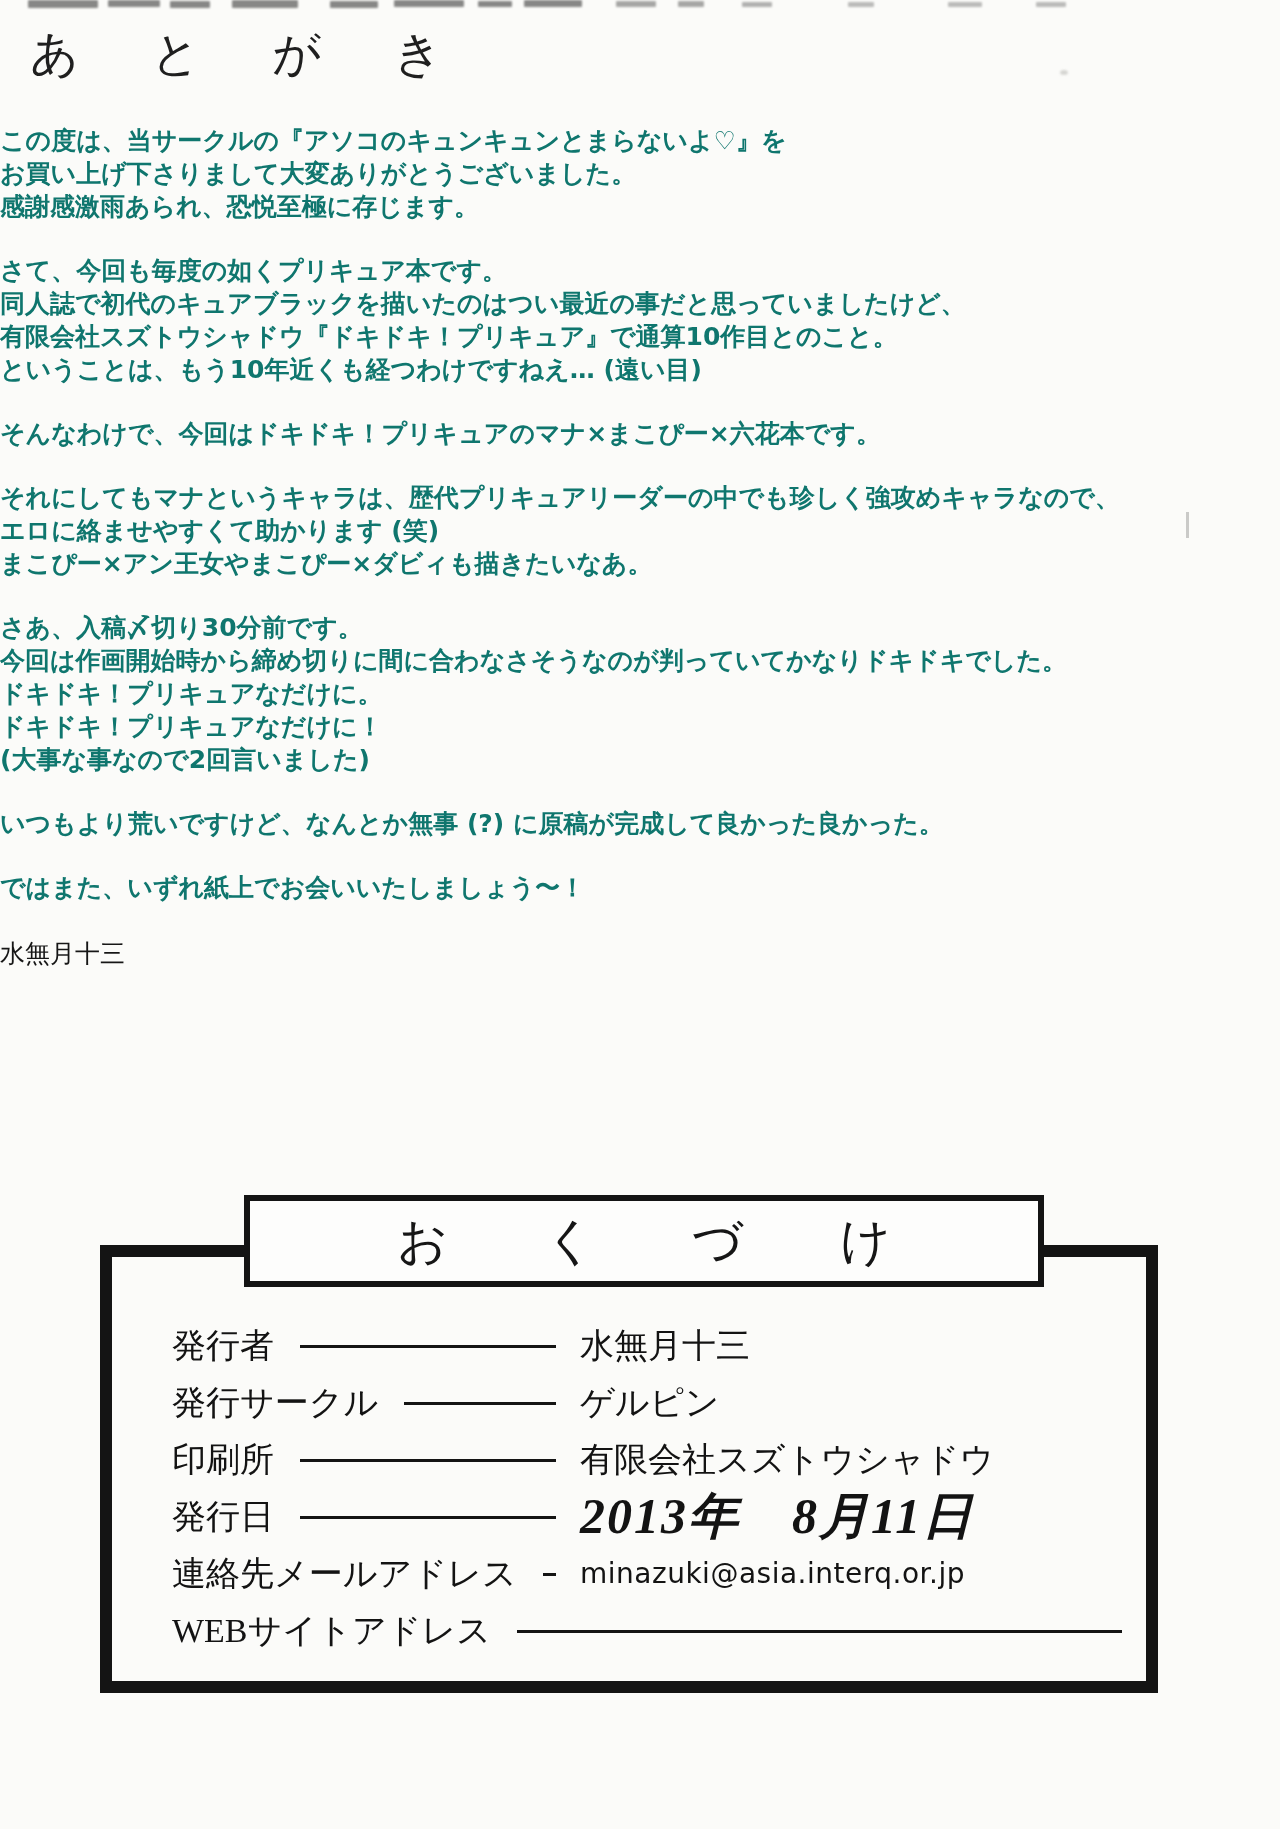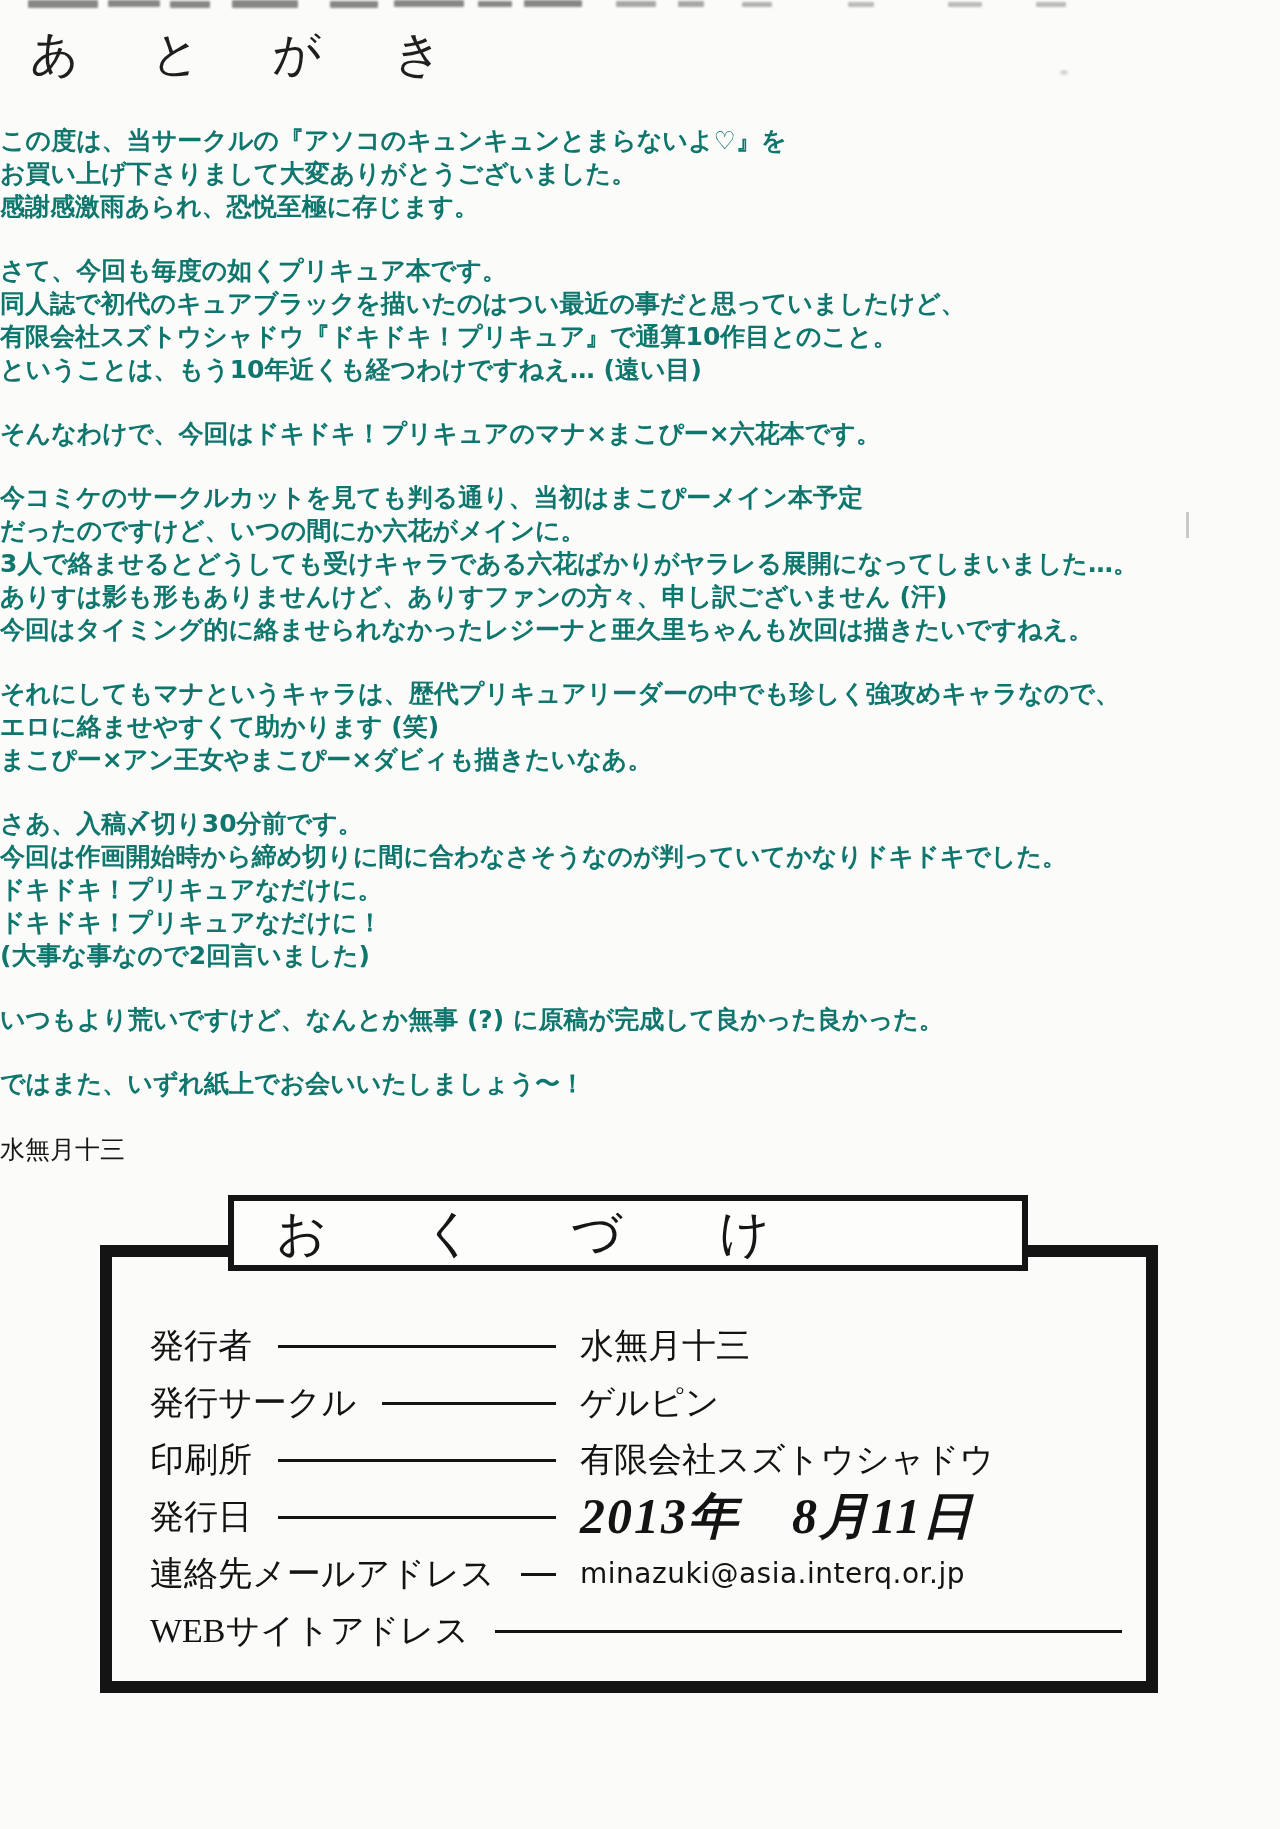--- a/index.html
+++ b/index.html
@@ -38,37 +38,37 @@
   .line {
     font-size: 25px; line-height: 33px; height: 33px;
     white-space: nowrap; color: #0f766e;
     font-family: "DejaVu Sans", "Liberation Sans", sans-serif;
     font-weight: bold;
   }
   .signature { font-size: 25px; line-height: 33px; margin-top: 33px; color: #161616; }
 
   
   .okuzuke-titlebox {
-    position: absolute; left: 228px; top: 1195px; width: 800px; height: 76px;
+    position: absolute; left: 244px; top: 1195px; width: 800px; height: 92px;
     background: #fdfdfc; border: 6px solid #141414; box-sizing: border-box;
-    z-index: 2; display: flex; align-items: center; justify-content: flex-start;
+    z-index: 2; display: flex; align-items: center; justify-content: center;
   }
   .okuzuke-title {
     font-family: "Liberation Serif", "DejaVu Serif", serif;
     font-size: 50px; letter-spacing: 42px; padding-left: 42px; color: #161616;
   }
   .okuzuke-box {
     position: absolute; left: 100px; top: 1245px; width: 1058px; height: 448px;
     border: 12px solid #141414; box-sizing: border-box; z-index: 1;
     background: transparent;
   }
   .c-rows { position: absolute; top: 60px; left: 0; right: 0; }
   .c-row {
     display: flex; align-items: center; height: 57px;
-    padding-left: 38px; box-sizing: border-box;
+    padding-left: 60px; box-sizing: border-box;
   }
   .c-label {
     flex: none; white-space: nowrap; font-size: 34px; color: #131313;
     font-family: "Liberation Serif", "DejaVu Serif", serif;
   }
   .c-rule {
     flex: 1; height: 0; border-top: 3px solid #141414;
     margin: 0 24px 0 26px; transform: translateY(1px);
   }
   .c-value {
@@ -118,27 +118,20 @@
       <div class="line">さて、今回も毎度の如くプリキュア本です。</div>
       <div class="line">同人誌で初代のキュアブラックを描いたのはつい最近の事だと思っていましたけど、</div>
       <div class="line">有限会社スズトウシャドウ『ドキドキ！プリキュア』で通算10作目とのこと。</div>
       <div class="line">ということは、もう10年近くも経つわけですねえ… (遠い目)</div>
     </div>
 
     <div class="para">
       <div class="line">そんなわけで、今回はドキドキ！プリキュアのマナ×まこぴー×六花本です。</div>
     </div>
 
-    <div class="para">
-      <div class="line">今コミケのサークルカットを見ても判る通り、当初はまこぴーメイン本予定</div>
-      <div class="line">だったのですけど、いつの間にか六花がメインに。</div>
-      <div class="line">3人で絡ませるとどうしても受けキャラである六花ばかりがヤラレる展開になってしまいました…。</div>
-      <div class="line">ありすは影も形もありませんけど、ありすファンの方々、申し訳ございません (汗)</div>
-      <div class="line">今回はタイミング的に絡ませられなかったレジーナと亜久里ちゃんも次回は描きたいですねえ。</div>
-    </div>
 
     <div class="para">
       <div class="line">それにしてもマナというキャラは、歴代プリキュアリーダーの中でも珍しく強攻めキャラなので、</div>
       <div class="line">エロに絡ませやすくて助かります (笑)</div>
       <div class="line">まこぴー×アン王女やまこぴー×ダビィも描きたいなあ。</div>
     </div>
 
     <div class="para">
       <div class="line">さあ、入稿〆切り30分前です。</div>
       <div class="line">今回は作画開始時から締め切りに間に合わなさそうなのが判っていてかなりドキドキでした。</div>

